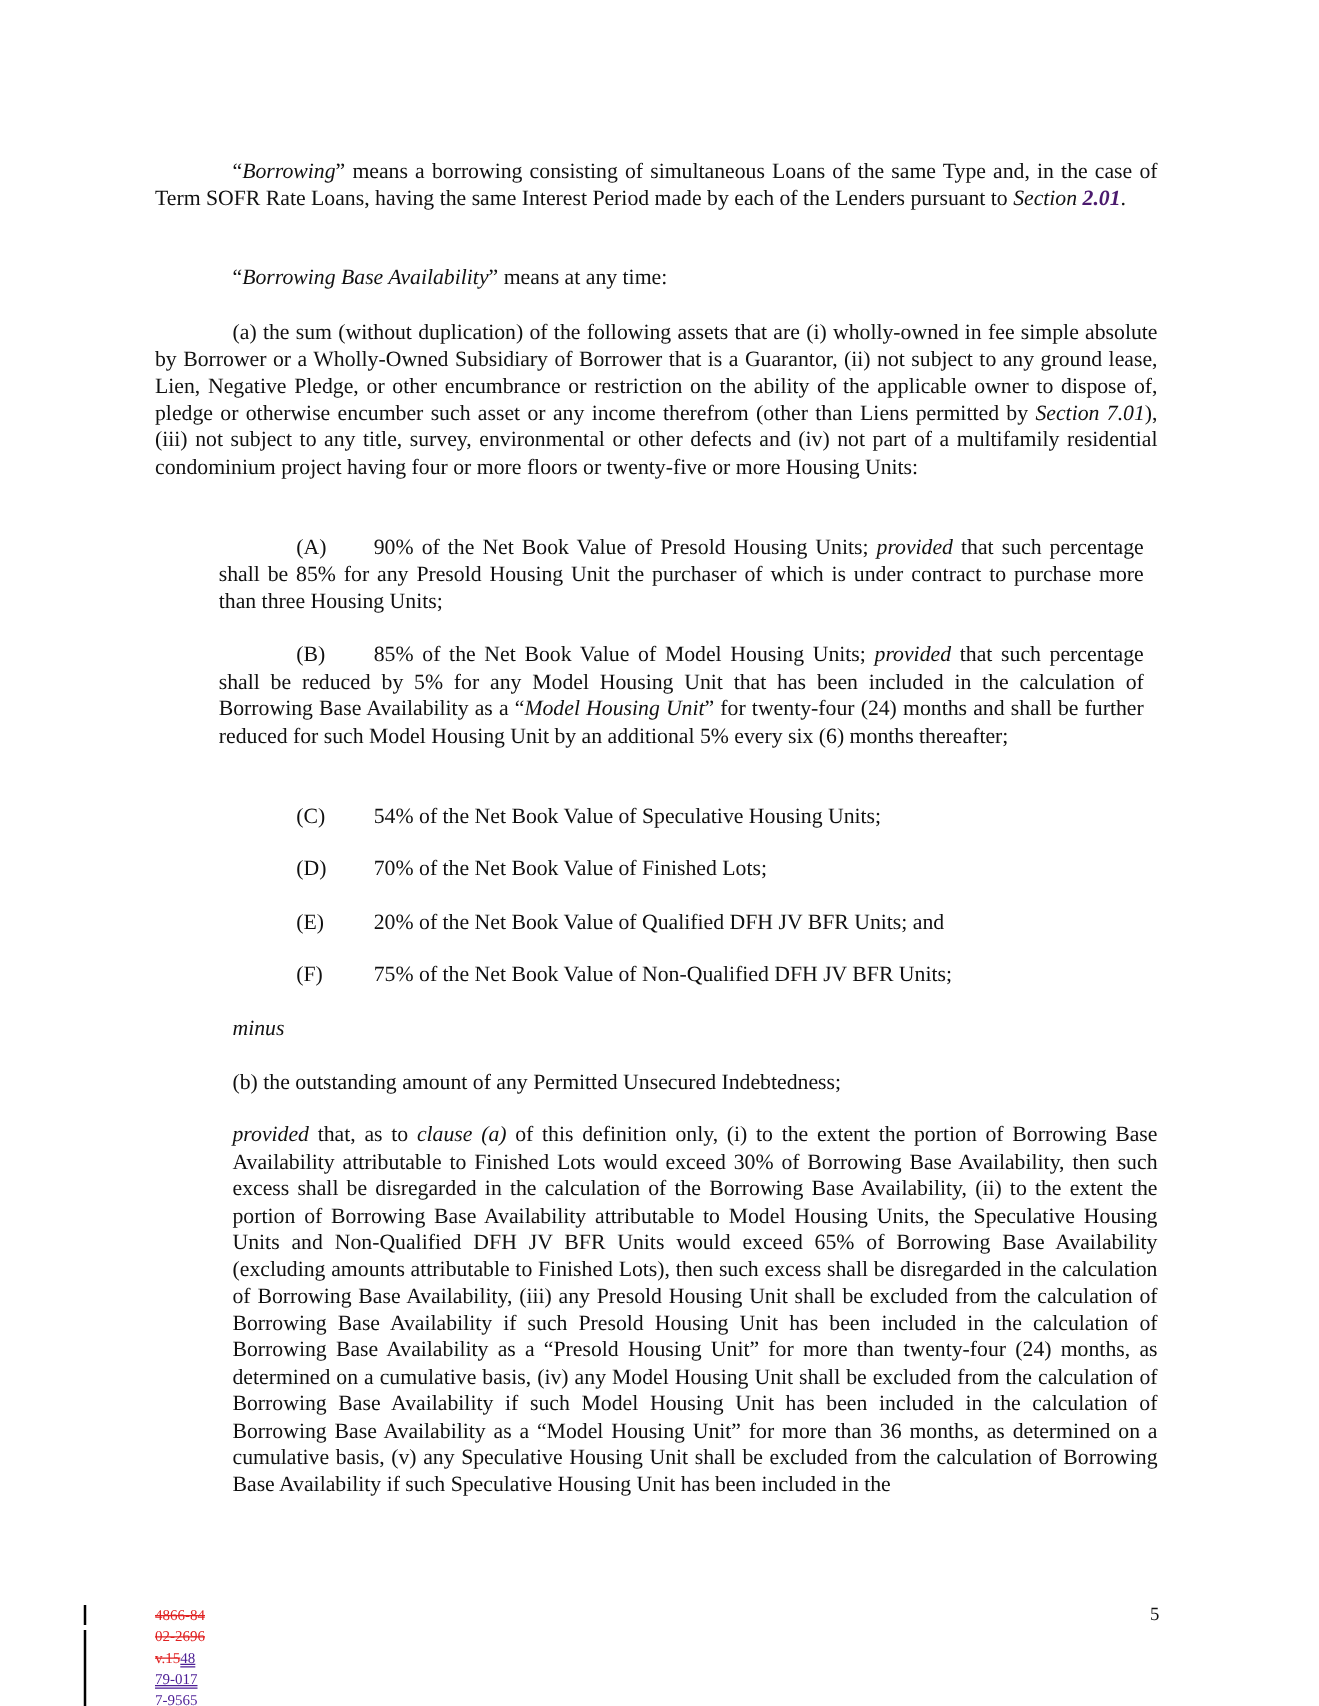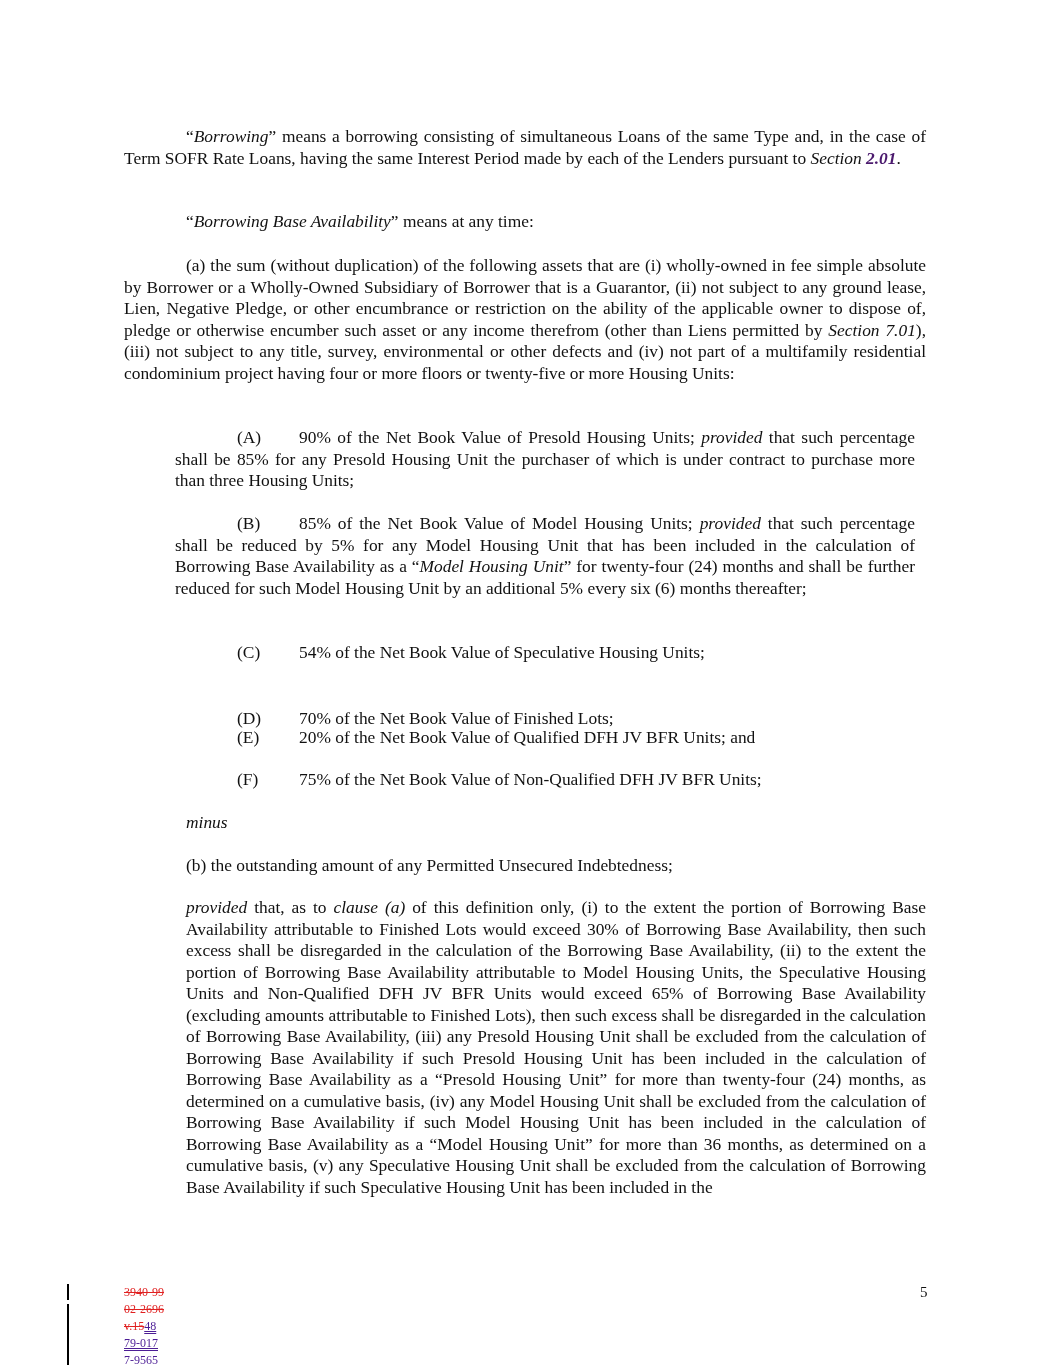--- a/index.html
+++ b/index.html
@@ -37,38 +37,38 @@
   <p class="p indent" style="top:211px;"><span>“</span><span class="bi">Borrowing Base Availability</span><span>”</span><span> means at any time:</span></p>
 
   <p class="p indent" style="top:255px;"><span>(a) the sum (without duplication) of the following assets that are (i) wholly-owned in fee simple absolute by Borrower or a Wholly-Owned Subsidiary of Borrower that is a Guarantor, (ii) not subject to any ground lease, Lien, Negative Pledge, or other encumbrance or restriction on the ability of the applicable owner to dispose of, pledge or otherwise encumber such asset or any income therefrom (other than Liens permitted by </span><span class="bi">Section 7.01</span><span>), (iii) not subject to any title, survey, environmental or other defects and (iv) not part of a multifamily residential condominium project having four or more floors or twenty-five or more Housing Units:</span></p>
 
   <p class="item first-indent" style="top:427px;"><span class="lbl">(A)</span><span>90% of the Net Book Value of Presold Housing Units; </span><span class="i">provided</span><span> that such percentage shall be 85% for any Presold Housing Unit the purchaser of which is under contract to purchase more than three Housing Units;</span></p>
 
   <p class="item first-indent" style="top:513px;"><span class="lbl">(B)</span><span>85% of the Net Book Value of Model Housing Units; </span><span class="i">provided</span><span> that such percentage shall be reduced by 5% for any Model Housing Unit that has been included in the calculation of Borrowing Base Availability as a “</span><span class="i">Model Housing Unit</span><span>” for twenty-four (24) months and shall be further reduced for such Model Housing Unit by an additional 5% every six (6) months thereafter;</span></p>
 
   <p class="item first-indent" style="top:642px;"><span class="lbl">(C)</span><span>54% of the Net Book Value of Speculative Housing Units;</span></p>
 
-  <p class="item first-indent" style="top:684px;margin-top:24px;"><span class="lbl">(D)</span><span>70% of the Net Book Value of Finished Lots;</span></p>
+  <p class="item first-indent" style="top:684px;"><span class="lbl">(D)</span><span>70% of the Net Book Value of Finished Lots;</span></p>
 
   <p class="item first-indent" style="top:727px;"><span class="lbl">(E)</span><span>20% of the Net Book Value of Qualified DFH JV BFR Units; and</span></p>
 
   <p class="item first-indent" style="top:769px;"><span class="lbl">(F)</span><span>75% of the Net Book Value of Non-Qualified DFH JV BFR Units;</span></p>
 
   <p class="p sub i" style="top:812px;">minus</p>
 
   <p class="p sub" style="top:855px;">(b) the outstanding amount of any Permitted Unsecured Indebtedness;</p>
 
   <p class="p sub" style="top:897px;"><span class="i">provided</span><span> that, as to </span><span class="bi">clause (a)</span><span> of this definition only, (i) to the extent the portion of Borrowing Base Availability attributable to Finished Lots would exceed 30% of Borrowing Base Availability, then such excess shall be disregarded in the calculation of the Borrowing Base Availability, (ii) to the extent the portion of Borrowing Base Availability attributable to Model Housing Units, the Speculative Housing Units and Non-Qualified DFH JV BFR Units would exceed 65% of Borrowing Base Availability (excluding amounts attributable to Finished Lots), then such excess shall be disregarded in the calculation of Borrowing Base Availability, (iii) any Presold Housing Unit shall be excluded from the calculation of Borrowing Base Availability if such Presold Housing Unit has been included in the calculation of Borrowing Base Availability as a “Presold Housing Unit” for more than twenty-four (24) months, as determined on a cumulative basis, (iv) any Model Housing Unit shall be excluded from the calculation of Borrowing Base Availability if such Model Housing Unit has been included in the calculation of Borrowing Base Availability as a “Model Housing Unit” for more than 36 months, as determined on a cumulative basis, (v) any Speculative Housing Unit shall be excluded from the calculation of Borrowing Base Availability if such Speculative Housing Unit has been included in the</span></p>
 
   <div class="pagenum">5</div>
 
   <div class="changebar" style="top:1284px; height:16px;"></div>
   <div class="changebar" style="top:1304px; height:61px;"></div>
 
   <div class="footer-id">
-    <div><span class="del">3940-99</span></div>
+    <div><span class="del">4866-84</span></div>
     <div><span class="del">02-2696</span></div>
     <div><span class="del">v.15</span><span class="ins">48</span></div>
     <div><span class="ins">79-017</span></div>
     <div><span class="ins">7-9565</span></div>
   </div>
 
 </div>
 
 </body></html>

